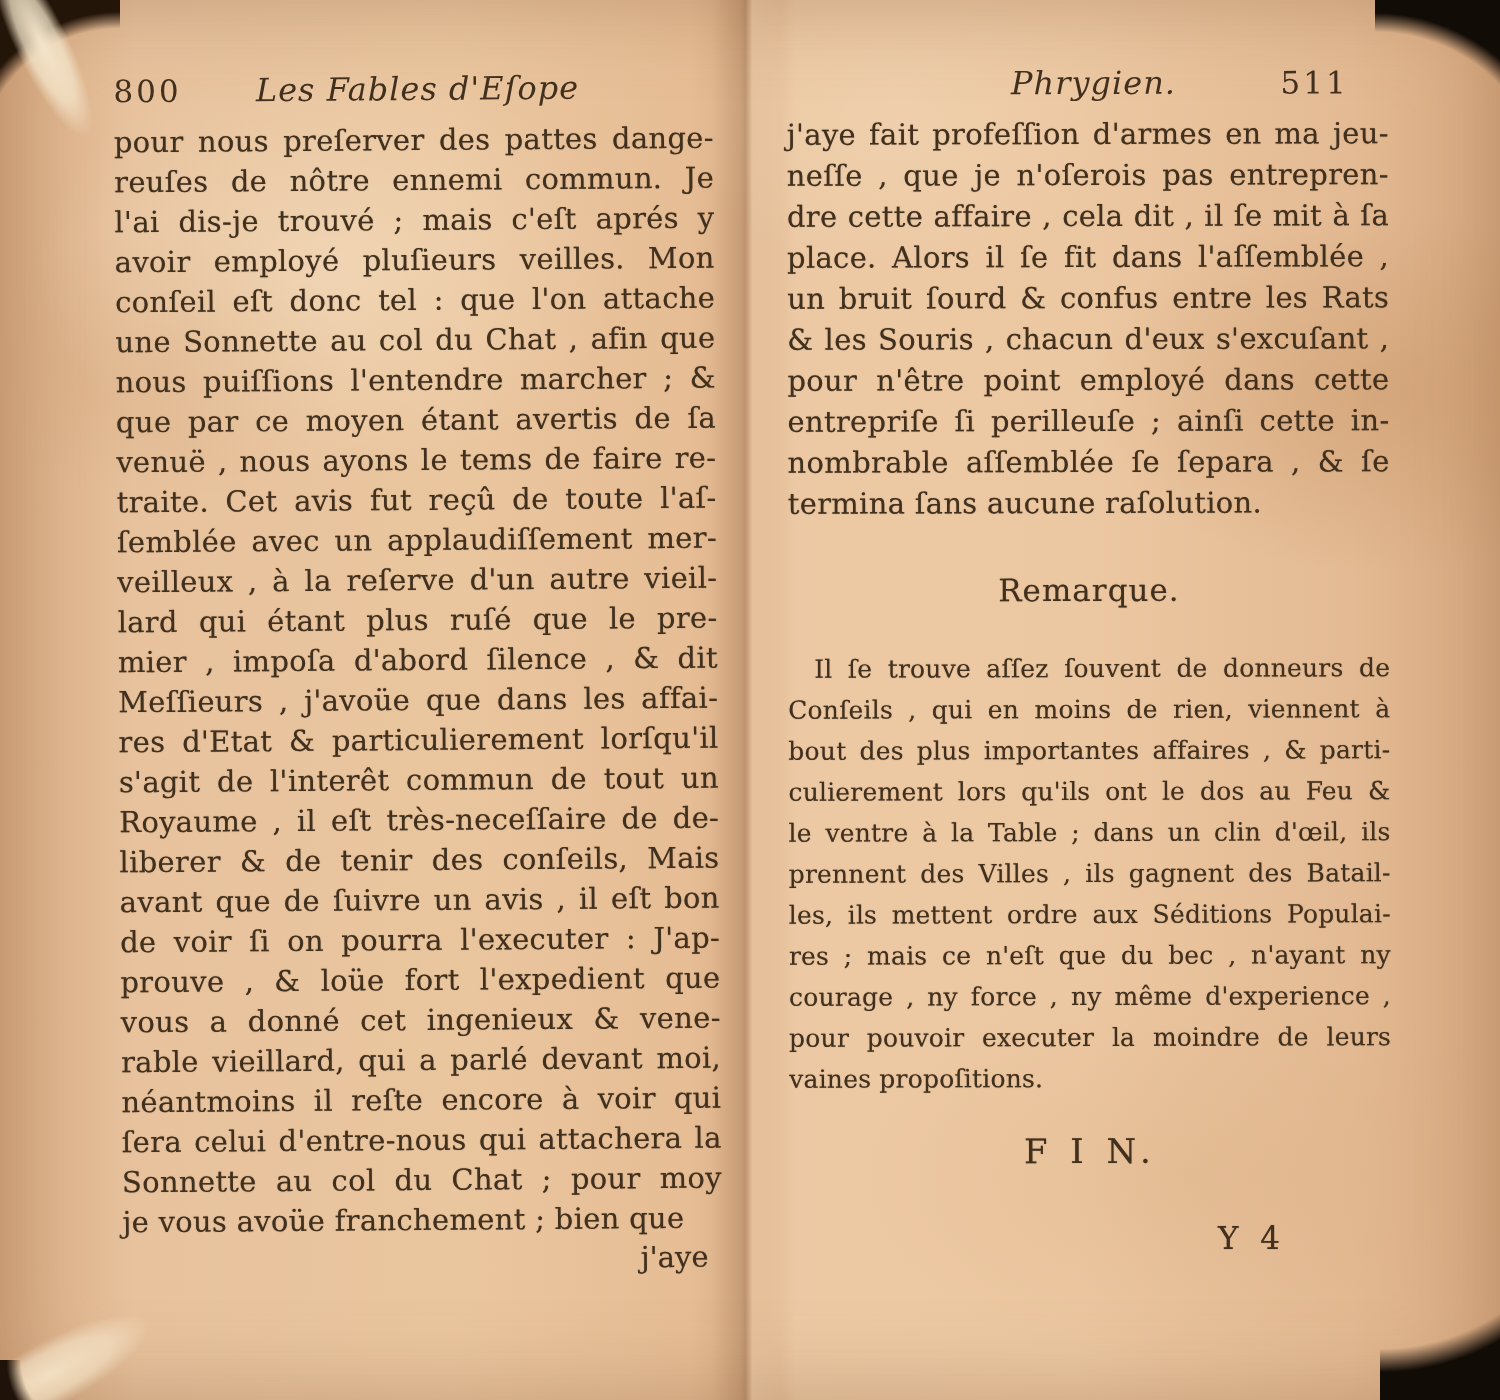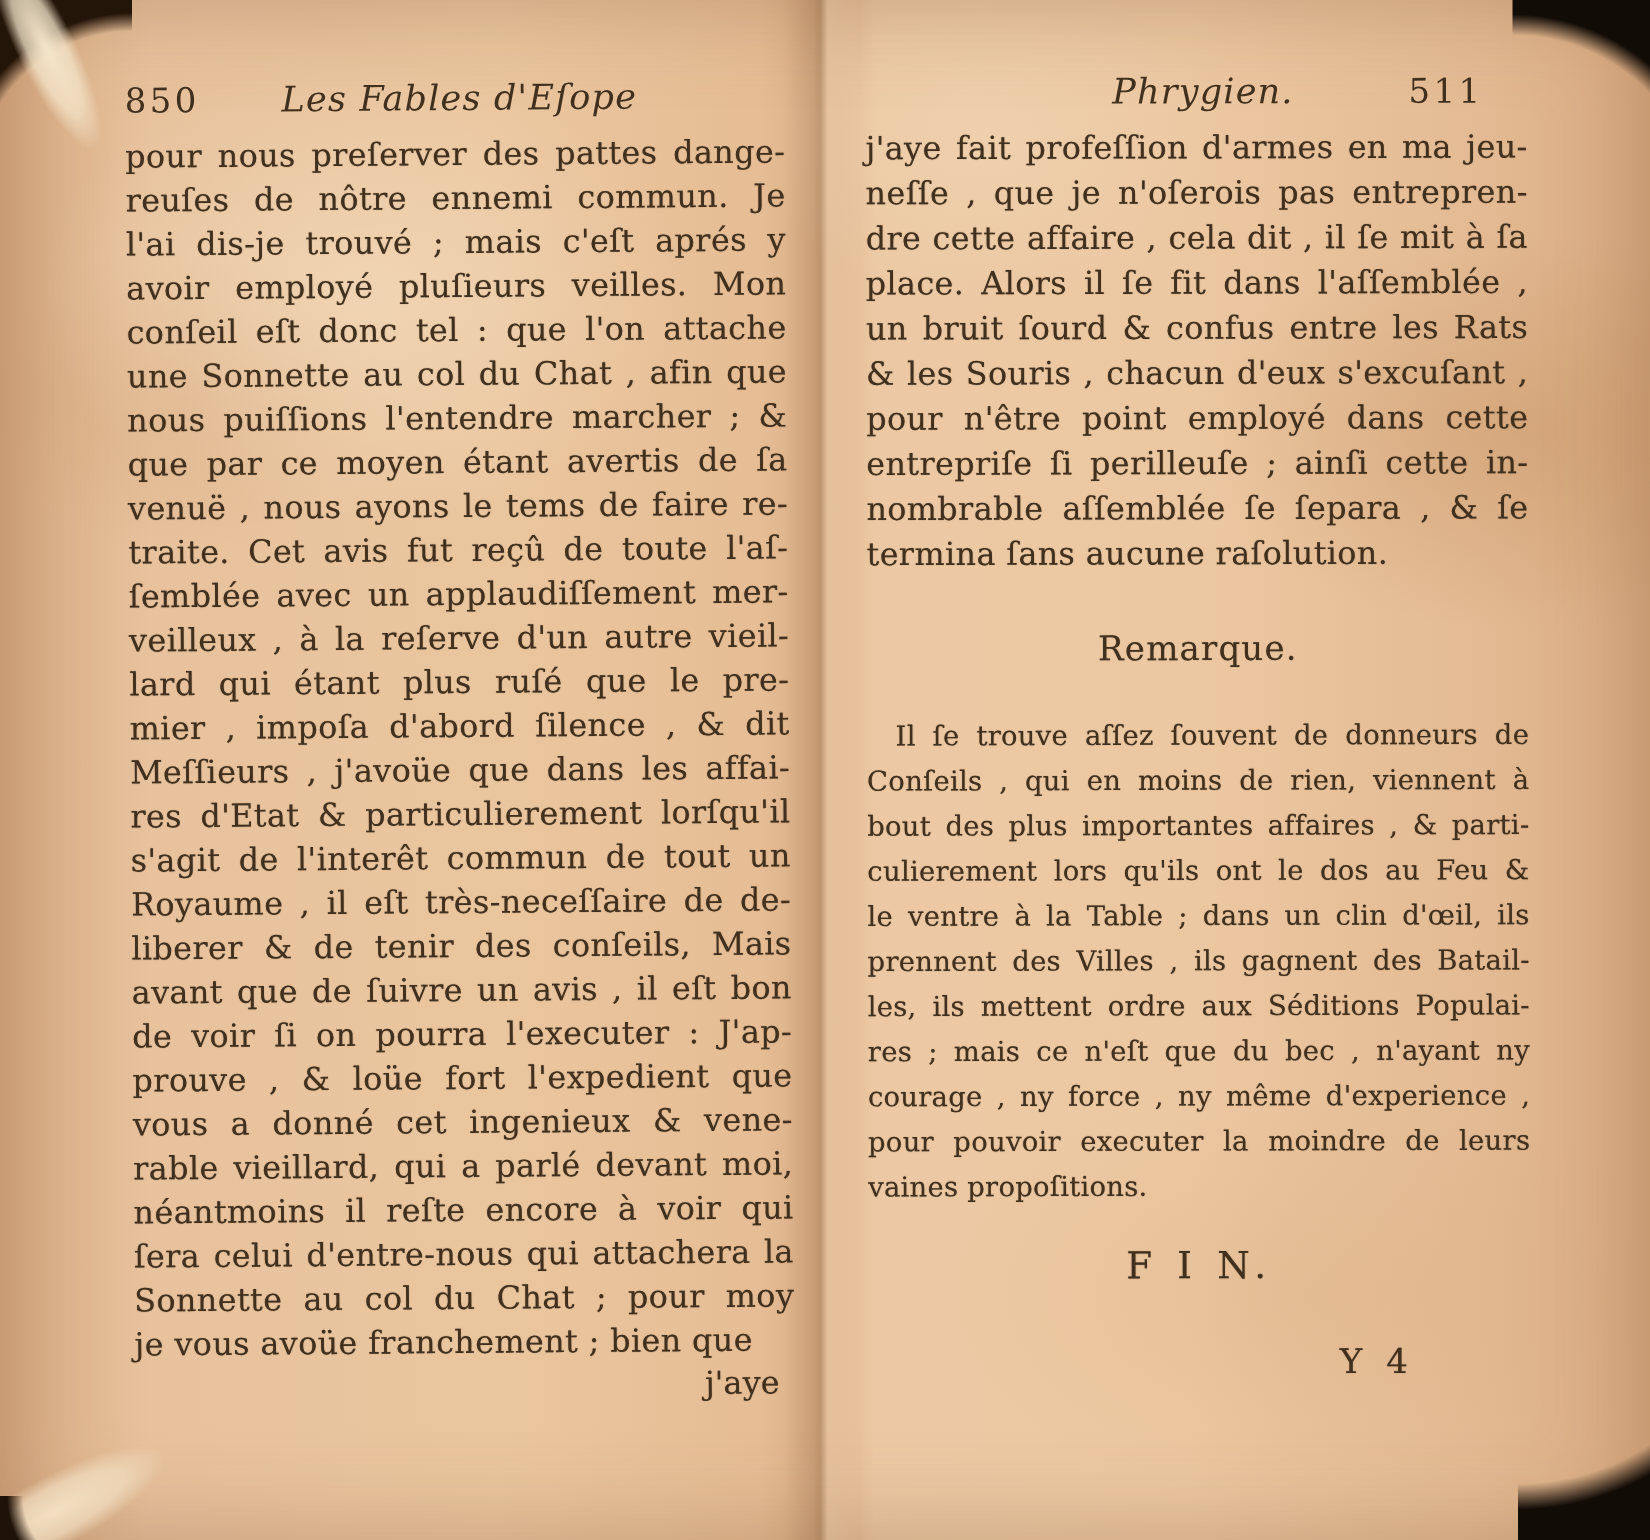--- a/index.html
+++ b/index.html
@@ -75,21 +75,21 @@
 </style>
 </head>
 <body>
 
 <div id="spread">
 
   <div class="gutter"></div>
 
   <div class="page" id="left-page">
     <div class="pagehead">
-      <span class="pagenum">850</span>
+      <span class="pagenum">800</span>
       <span class="running-title">Les Fables d'Eſope</span>
     </div>
     <div class="body-block">
         <div class="tline">pour nous preſerver des pattes dange-</div>
         <div class="tline">reuſes de nôtre ennemi commun. Je</div>
         <div class="tline">l'ai dis-je trouvé ; mais c'eſt aprés y</div>
         <div class="tline">avoir employé pluſieurs veilles. Mon</div>
         <div class="tline">conſeil eſt donc tel : que l'on attache</div>
         <div class="tline">une Sonnette au col du Chat , afin que</div>
         <div class="tline">nous puiſſions l'entendre marcher ; &amp;</div>

